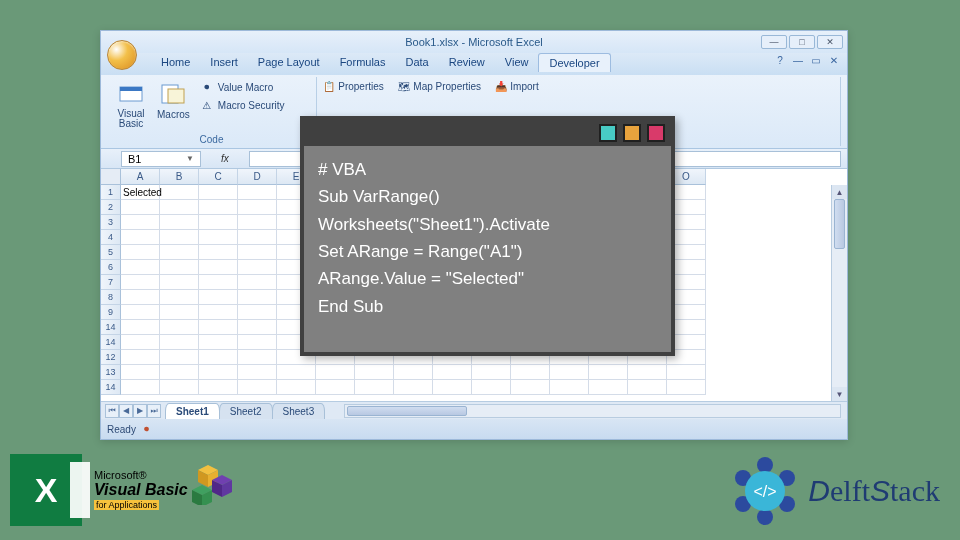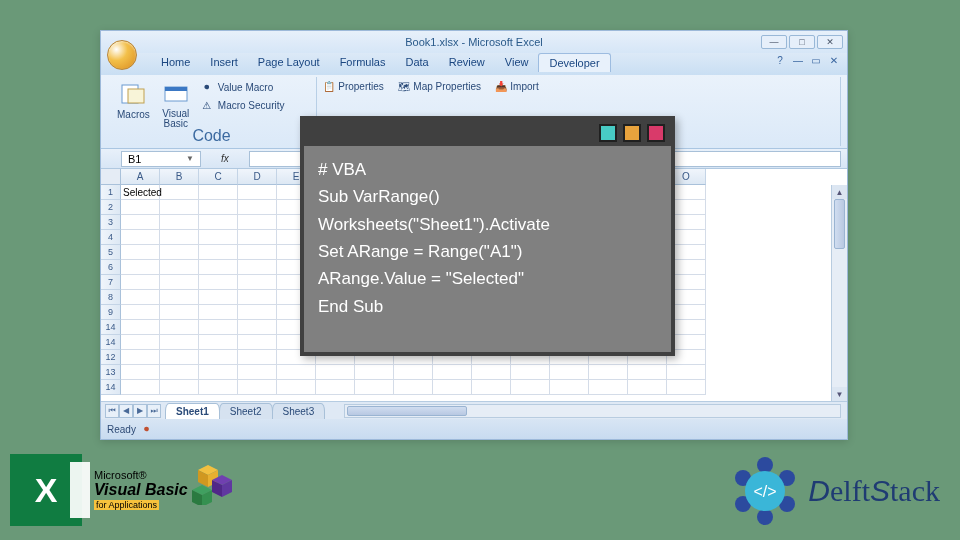--- a/index.html
+++ b/index.html
@@ -19,21 +19,21 @@
 .office-button { width:30px; height:30px; border-radius:50%; background: radial-gradient(circle at 30% 30%, #fff, #f3c04a 40%, #d98b1e); border:1px solid #b8863a; position:relative; top:6px; z-index:5; box-shadow: inset 0 1px 2px rgba(255,255,255,.6); }
 
 .ribbon-tabs { height:22px; padding-left:50px; display:flex; align-items:flex-start; gap:0; background: linear-gradient(#dce9f7,#c9def3); font-size:11px; }
 .rtab { padding:3px 10px; color:#1a4680; cursor:pointer; border-top-left-radius:3px; border-top-right-radius:3px; }
 .rtab.active { background:#e8f1fb; border:1px solid #9dbce0; border-bottom:none; }
 .ribbon-help { margin-left:auto; margin-right:6px; display:flex; gap:4px; align-items:center; }
 .rh { width:14px; height:14px; font-size:10px; color:#3a66a0; display:flex; align-items:center; justify-content:center; cursor:pointer; }
 
 .ribbon-body { height:74px; background: linear-gradient(#eaf2fb,#dbe9f8); border-bottom:1px solid #aac6e2; padding:2px 6px; display:flex; }
 .rgroup { border-right:1px solid #b8cfe6; padding:2px 6px 0; display:flex; flex-direction:column; position:relative; }
-.rgroup-label { position:absolute; bottom:1px; left:0; right:0; text-align:center; font-size:16px; color:#3c6aa0; }
+.rgroup-label { position:absolute; bottom:1px; left:0; right:0; text-align:center; font-size:10px; color:#3c6aa0; }
 .big-btn { display:flex; flex-direction:column; align-items:center; gap:2px; padding:2px 4px; cursor:pointer; font-size:10px; color:#2a4a78; }
 .big-btn .bicon { width:28px; height:26px; display:flex; align-items:center; justify-content:center; }
 .side-buttons { display:flex; flex-direction:column; gap:2px; font-size:10px; color:#2a4a78; }
 .side-buttons .sb { display:flex; align-items:center; gap:4px; cursor:pointer; padding:1px 2px; }
 .sb .sicon { width:14px; height:14px; display:inline-flex; align-items:center; justify-content:center; }
 
 .namebox-row { height:20px; background: linear-gradient(#e8f0fa,#d8e6f5); border-bottom:1px solid #b0c8e0; display:flex; align-items:center; font-size:11px;gap:14px; }
 .namebox { width:80px; height:16px; margin-left:20px; background:#fff; border:1px solid #a8c0d8; display:flex; align-items:center; padding:0 6px; }
 .namebox .dd { margin-left:auto; font-size:8px; color:#666; }
 .fx-area { display:flex; margin-left:6px; gap:6px; }
@@ -123,35 +123,35 @@
       <div class="rh">✕</div>
     </div>
   </div>
 
   <div class="ribbon-body">
     <div class="rgroup" style="width:210px">
       <div style="display:flex; gap:4px; height:60px;">
         <div class="big-btn">
           <div class="bicon">
             <svg width="26" height="22">
-                <rect x="2" y="2" width="16" height="18" fill="#fff" stroke="#6a9ad0"></rect>
-                <rect x="8" y="6" width="16" height="14" fill="#f8f4d8" stroke="#c0a050"></rect>
-              </svg>
-          </div>
-          <span>Macros</span>
-        </div>
-        <div class="big-btn">
-          <div class="bicon">
-            <svg width="26" height="22">
                 <rect x="2" y="4" width="22" height="14" fill="#fff" stroke="#6a9ad0"></rect>
                 <rect x="2" y="4" width="22" height="4" fill="#3b78c4"></rect>
               </svg>
           </div>
           <span style="white-space:pre-line; text-align:center; line-height:1">Visual
 Basic</span>
+        </div>
+        <div class="big-btn">
+          <div class="bicon">
+            <svg width="26" height="22">
+                <rect x="2" y="2" width="16" height="18" fill="#fff" stroke="#6a9ad0"></rect>
+                <rect x="8" y="6" width="16" height="14" fill="#f8f4d8" stroke="#c0a050"></rect>
+              </svg>
+          </div>
+          <span>Macros</span>
         </div>
         <div class="side-buttons">
           <div class="sb">
               <span class="sicon">⏺</span>
               <span>Value Macro</span>
             </div>
           <div class="sb">
               <span class="sicon">⚠</span>
               <span>Macro Security</span>
             </div>

